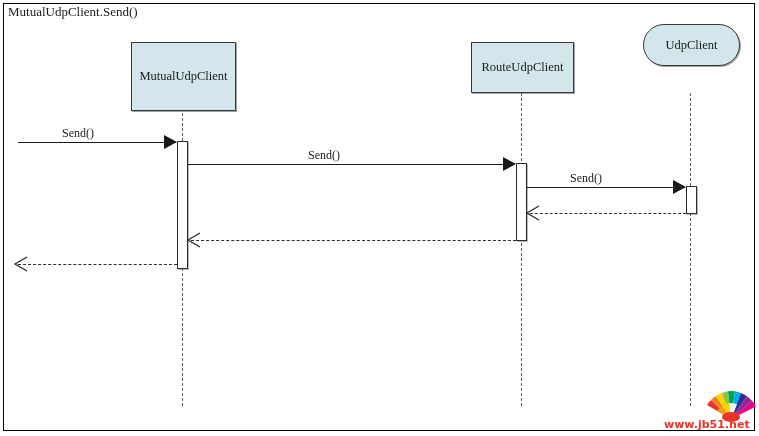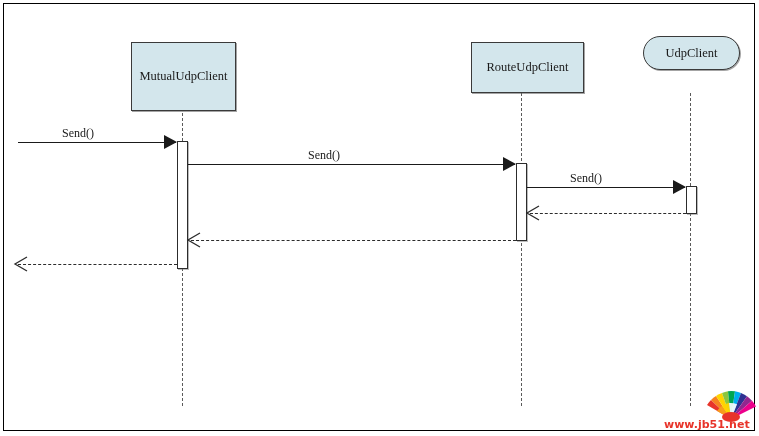--- a/index.html
+++ b/index.html
@@ -109,32 +109,33 @@
     left: 40px;
     top: 0px;
   }
 </style>
 </head>
 <body>
 
 <div class="canvas">
   <div class="frame"></div>
 
+  <div class="diagram-title">MutualUdpClient.Send()</div>
 
   <div class="lifeline" style="left:182px; top:93px; height:313px;"></div>
   <div class="lifeline" style="left:521px; top:93px; height:313px;"></div>
   <div class="lifeline" style="left:690px; top:93px; height:313px;"></div>
 
   <div class="participant" style="left:131px; top:42px; width:105px; height:69px;">
     <span>MutualUdpClient</span>
   </div>
-  <div class="participant" style="left:471px; top:42px; width:113px; height:51px;">
+  <div class="participant" style="left:471px; top:42px; width:103px; height:51px;">
     <span>RouteUdpClient</span>
   </div>
-  <div class="participant" style="left:643px; top:36px; width:97px; height:34px;border-radius:23px;">
+  <div class="participant" style="left:643px; top:24px; width:97px; height:42px;border-radius:23px;">
     <span>UdpClient</span>
   </div>
 
   <div class="activation" style="left:177px; top:141px; width:11px; height:128px;"></div>
   <div class="activation" style="left:516px; top:163px; width:11px; height:78px;"></div>
   <div class="activation" style="left:686px; top:186px; width:11px; height:28px;"></div>
 
   <div class="msg-line" style="left:18px; top:142px; width:158px;"></div>
   <svg class="arrowhead" style="left:164px; top:135px; width:14px; height:14px;">
     <polygon points="0,0 13,7 0,14" fill="#1a1a1a"></polygon>

